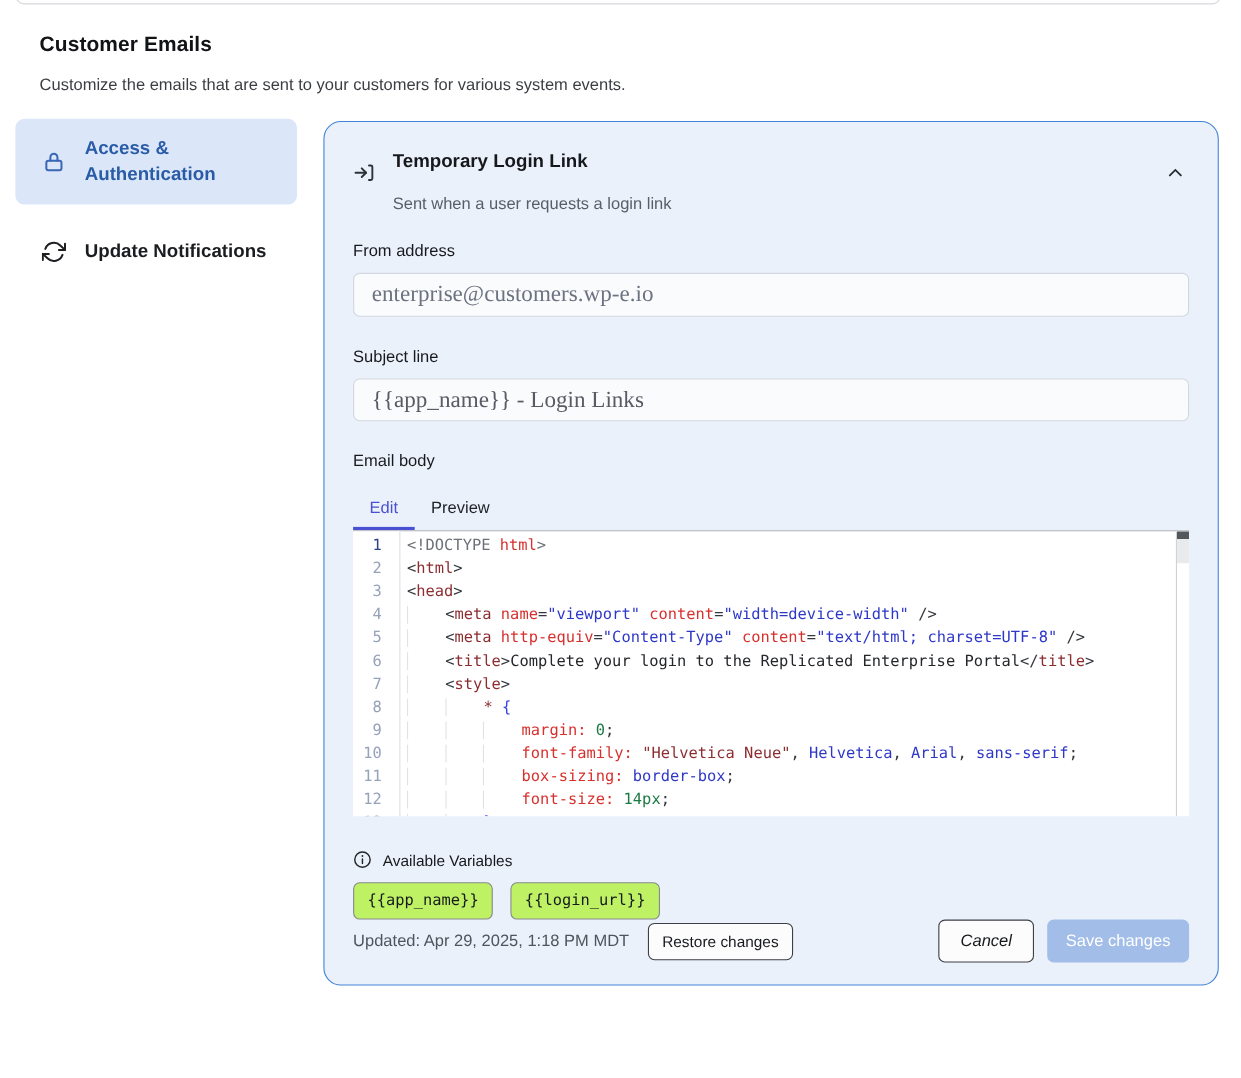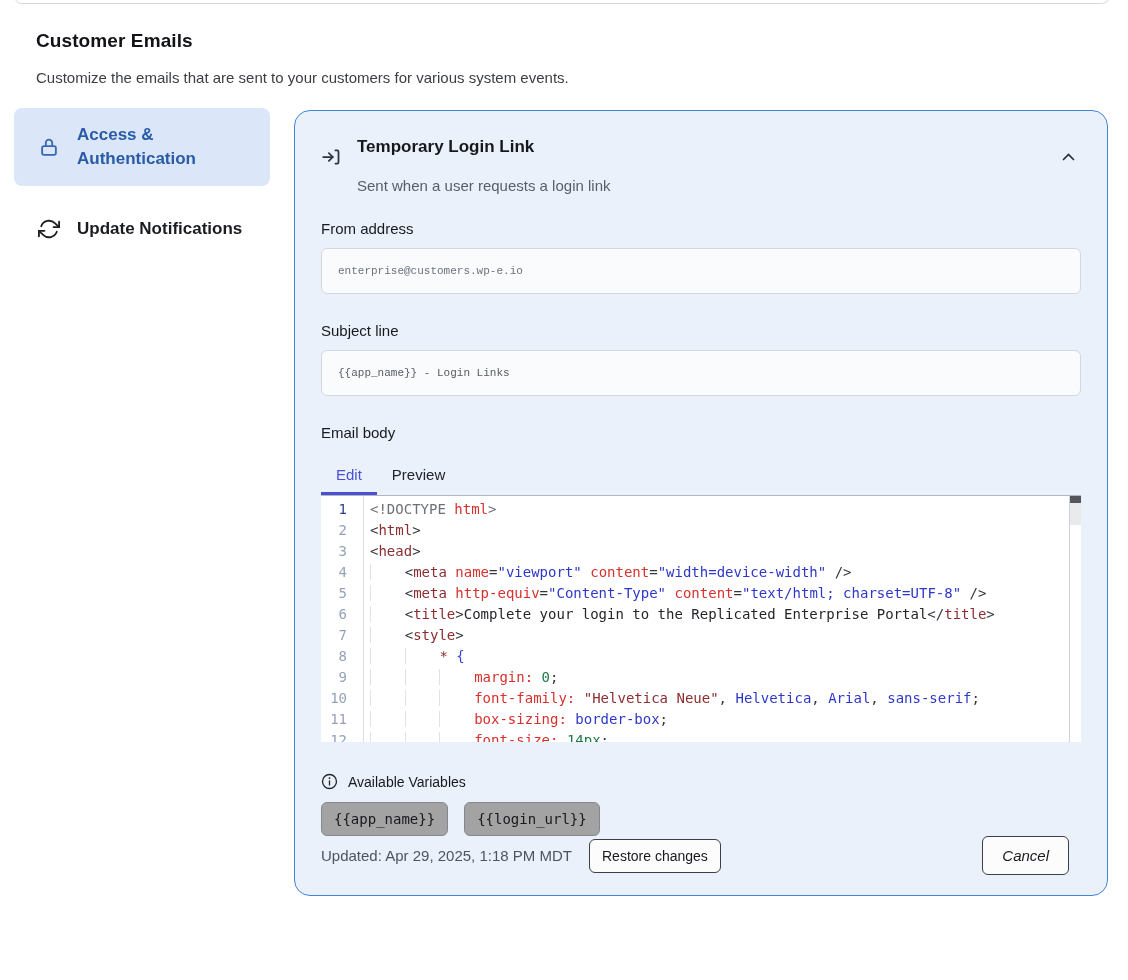--- a/index.html
+++ b/index.html
@@ -46,21 +46,21 @@
   .panel-sub { font-size:15px; color:#585d66; margin-top:20px; }
   .collapse-btn { background:none; border:none; cursor:pointer; padding:6px; margin-top:6px; display:flex; }
 
   .field-label { font-size:15px; color:#17191d; }
   .lbl-from { margin-top:26px; }
   .lbl-subject { margin-top:28px; }
   .lbl-body { margin-top:28px; }
   .text-input {
     margin-top:11px; width:100%; height:46px;
     background:#fafbfd; border:1px solid #d3d7e0; border-radius:6px;
-    padding:16px 16px; font-size:11px; font-family:Liberation Mono, monospace;
+    padding:6px 16px; font-size:21px; font-family:Liberation Serif, serif;
     color:#6b7280; outline:none;
   }
   .text-input.subject { color:#565b64; }
 
   .tabs { display:flex; margin-top:15px; }
   .tab { padding:10px 15px 12px; font-size:15px; color:#212429; cursor:pointer; }
   .tab.active { color:#4a50d3; font-weight:400; padding-bottom:9px; border-bottom:3px solid #4a50d3; }
 
   .editor {
     height:324px; background:#fff; border-top:1px solid #b3b7bd;
@@ -90,21 +90,21 @@
   .tk-x { color:#33373d; }   
   .ed-scrollbar { position:absolute; right:0; top:0; bottom:0; width:12px; background:#fff; border-left:1px solid #cfd2d6; }
   .ed-thumb-dark { position:absolute; left:0; right:0; top:0; height:7px; background:#53565a; }
   .ed-thumb-gray { position:absolute; left:0; right:0; top:7px; height:22px; background:#e9eaec; }
 
   .vars-row { display:flex; align-items:center; gap:10px; margin-top:31px; }
   .vars-label { font-size:14px; color:#17191d; }
   .chips { display:flex; gap:16px; margin-top:12px; }
   .chip {
     font-family:"DejaVu Sans Mono", monospace; font-size:14px; color:#17191d;
-    background:#a3a3a3; border:1px solid #85898f; border-radius:6px;
+    background:#bef264; border:1px solid #85898f; border-radius:6px;
     padding:8px 12px; cursor:pointer;
   }
 
   .panel-footer { display:flex; align-items:center; margin-top:auto; }
   .updated { font-size:15px; color:#4f545c; }
   .btn {
     background:#fcfcfd; border:1px solid #3c4046; border-radius:6px;
     color:#17191d; font-family:"Liberation Sans", sans-serif; cursor:pointer;
   }
   .btn-restore { margin-left:17px; font-size:14px; padding:8px 12px; }
@@ -221,14 +221,15 @@
   <div class="chips">
     <span class="chip">{{app_name}}</span>
     <span class="chip">{{login_url}}</span>
   </div>
 
   <div class="panel-footer">
     <span class="updated">Updated: Apr 29, 2025, 1:18 PM MDT</span>
     <button class="btn btn-restore">Restore changes</button>
     <span class="spacer"></span>
     <button class="btn btn-cancel">Cancel</button>
+    <button class="btn-save" disabled="">Save changes</button>
   </div>
 </div>
 
 </body></html>

